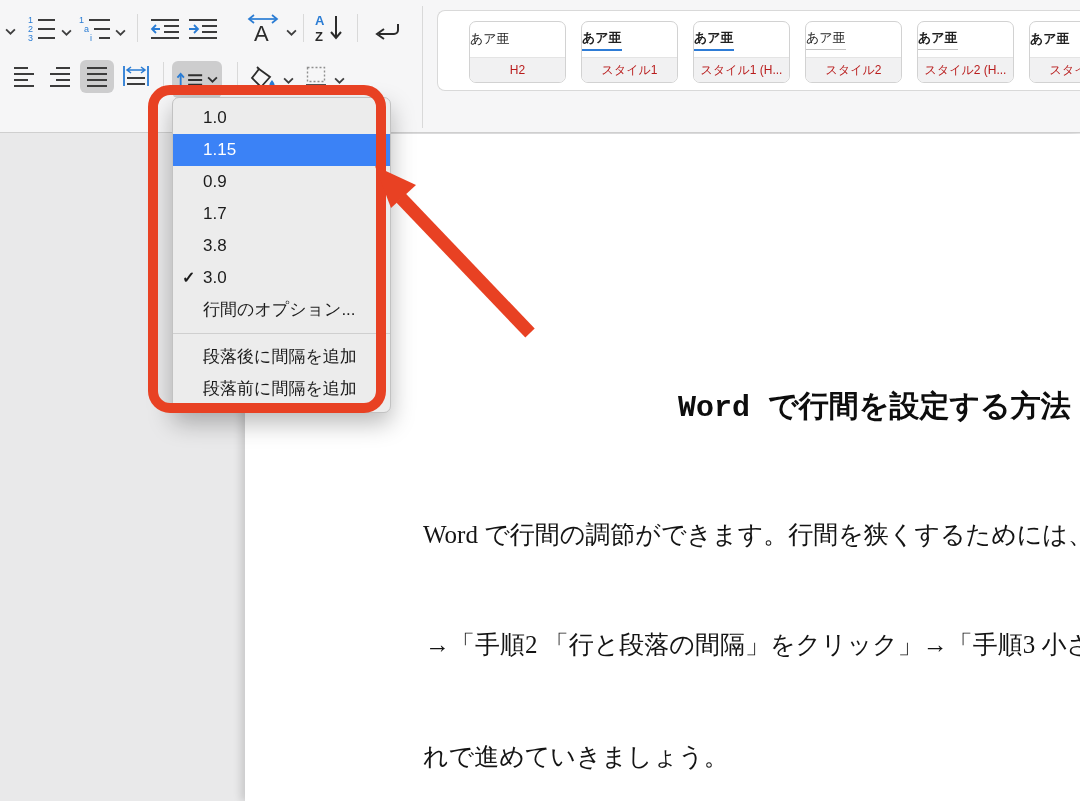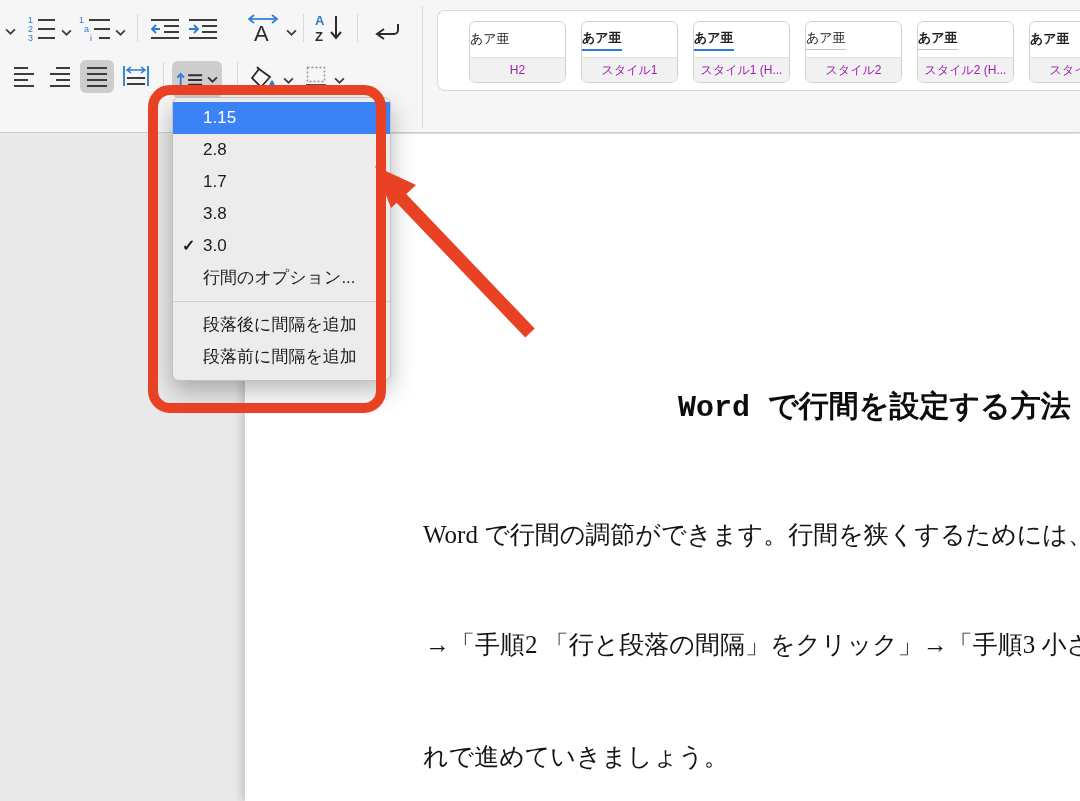--- a/index.html
+++ b/index.html
@@ -23,21 +23,21 @@
   .tile { position:absolute; top:10px; width:97px; height:62px;
           border:1px solid #d2d2d2; border-radius:7px; background:#ffffff;
           overflow:hidden; display:flex; flex-direction:column; }
   .tile .preview { flex:1; display:flex; align-items:center; justify-content:flex-start; }
   .tile .pv { font-size:13px; color:#1f1f1f; padding-bottom:2px; white-space:nowrap; }
   .tile .pv.b { font-weight:bold; }
   .tile .pv.ul-blue { border-bottom:2px solid #2e7cd6; }
   .tile .pv.ul-gray { border-bottom:1px solid #c3c3c3; }
   .tile .t-label { height:25px; background:#f1f1f2; border-top:1px solid #e4e4e4;
           display:flex; align-items:center; justify-content:center;
-          font-size:12px; color:#a21caf; white-space:nowrap; overflow:hidden; }
+          font-size:12px; color:#b91c1c; white-space:nowrap; overflow:hidden; }
 
   
   .page { position:absolute; left:245px; top:134px; width:835px; height:667px;
           background:#ffffff; box-shadow:-4px 0 8px rgba(0,0,0,0.14); z-index:0; }
   .doc-title { position:absolute; left:433px; top:252px; font-family:Liberation Mono, monospace;
           font-weight:bold; font-size:30px; color:#0d0d0d; white-space:nowrap; }
   .doc-line { position:absolute; font-family:"Liberation Serif", serif; font-size:25px;
           color:#141414; white-space:nowrap; }
   .doc-line.l1 { left:178px; top:384px; }
   .doc-line.l2 { left:180px; top:494px; }
@@ -253,22 +253,23 @@
   </div>
 
   <div class="page">
     <div class="doc-title">Word で行間を設定する方法</div>
     <div class="doc-line l1">Word で行間の調節ができます。行間を狭くするためには、「手順</div>
     <div class="doc-line l2">→「手順2 「行と段落の間隔」をクリック」→「手順3 小さい</div>
     <div class="doc-line l3">れで進めていきましょう。</div>
   </div>
 
   <div class="spacing-menu">
+    <div class="menu-item"><span>1.0</span></div>
     <div class="menu-item highlighted"><span>1.15</span></div>
-    <div class="menu-item"><span>2.8</span></div>
+    <div class="menu-item"><span>0.9</span></div>
     <div class="menu-item"><span>1.7</span></div>
     <div class="menu-item"><span>3.8</span></div>
     <div class="menu-item">
       <span class="check">✓</span>
       <span>3.0</span>
     </div>
     <div class="menu-item"><span>行間のオプション...</span></div>
     <div class="menu-sep"></div>
     <div class="menu-item"><span>段落後に間隔を追加</span></div>
     <div class="menu-item"><span>段落前に間隔を追加</span></div>

